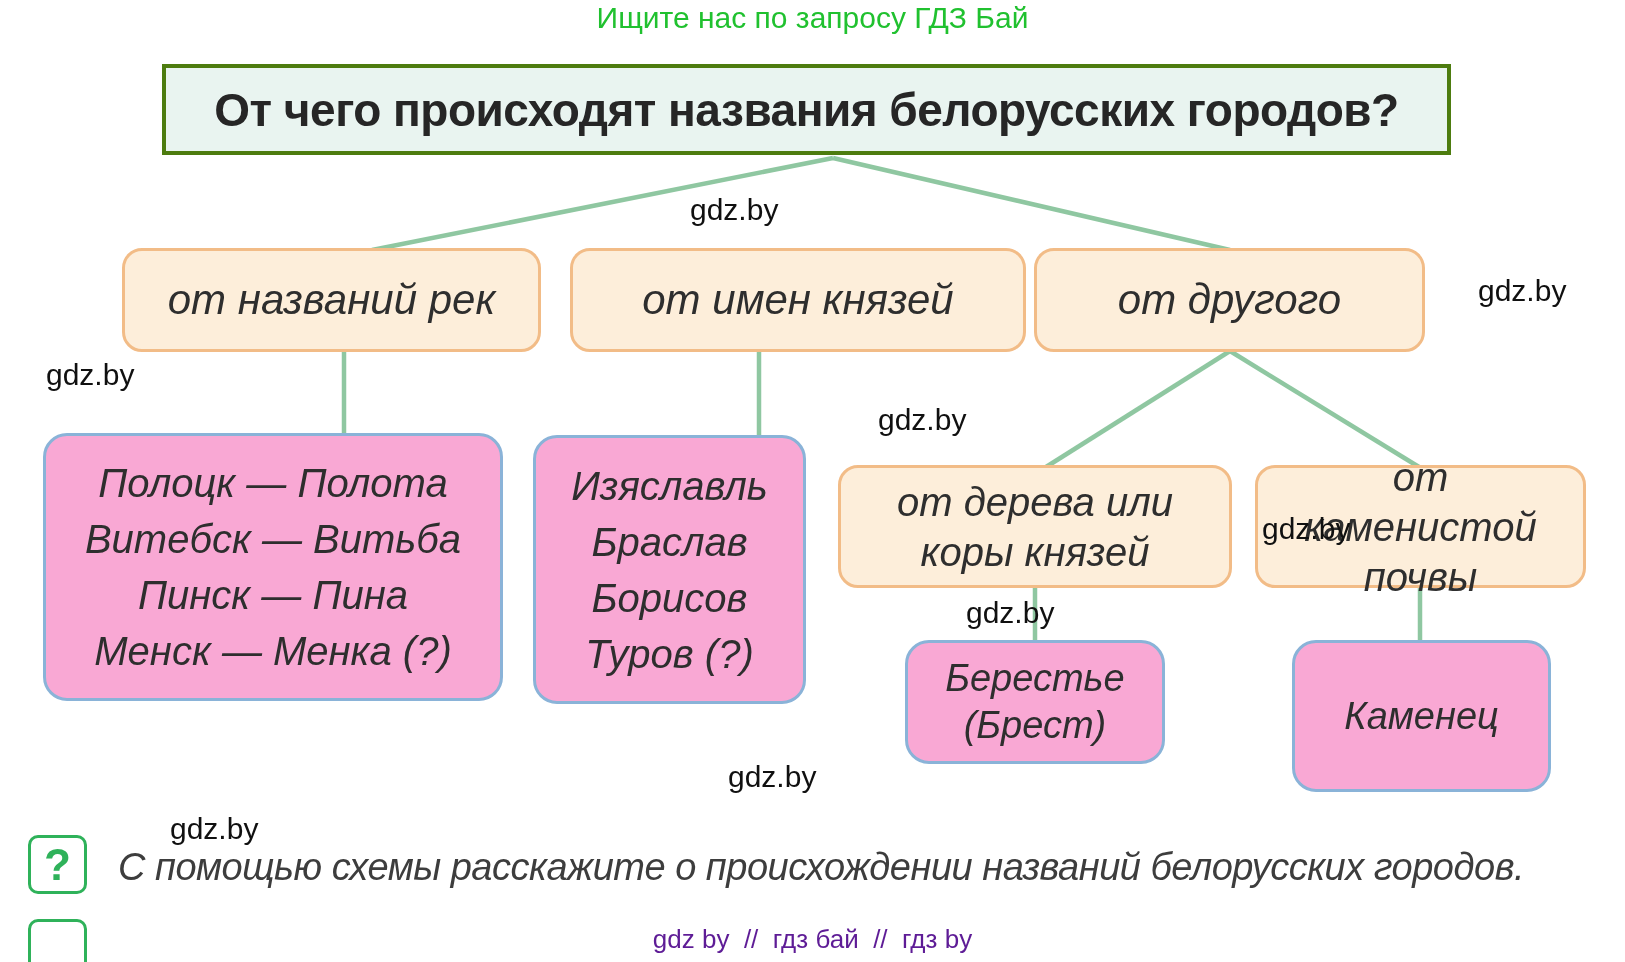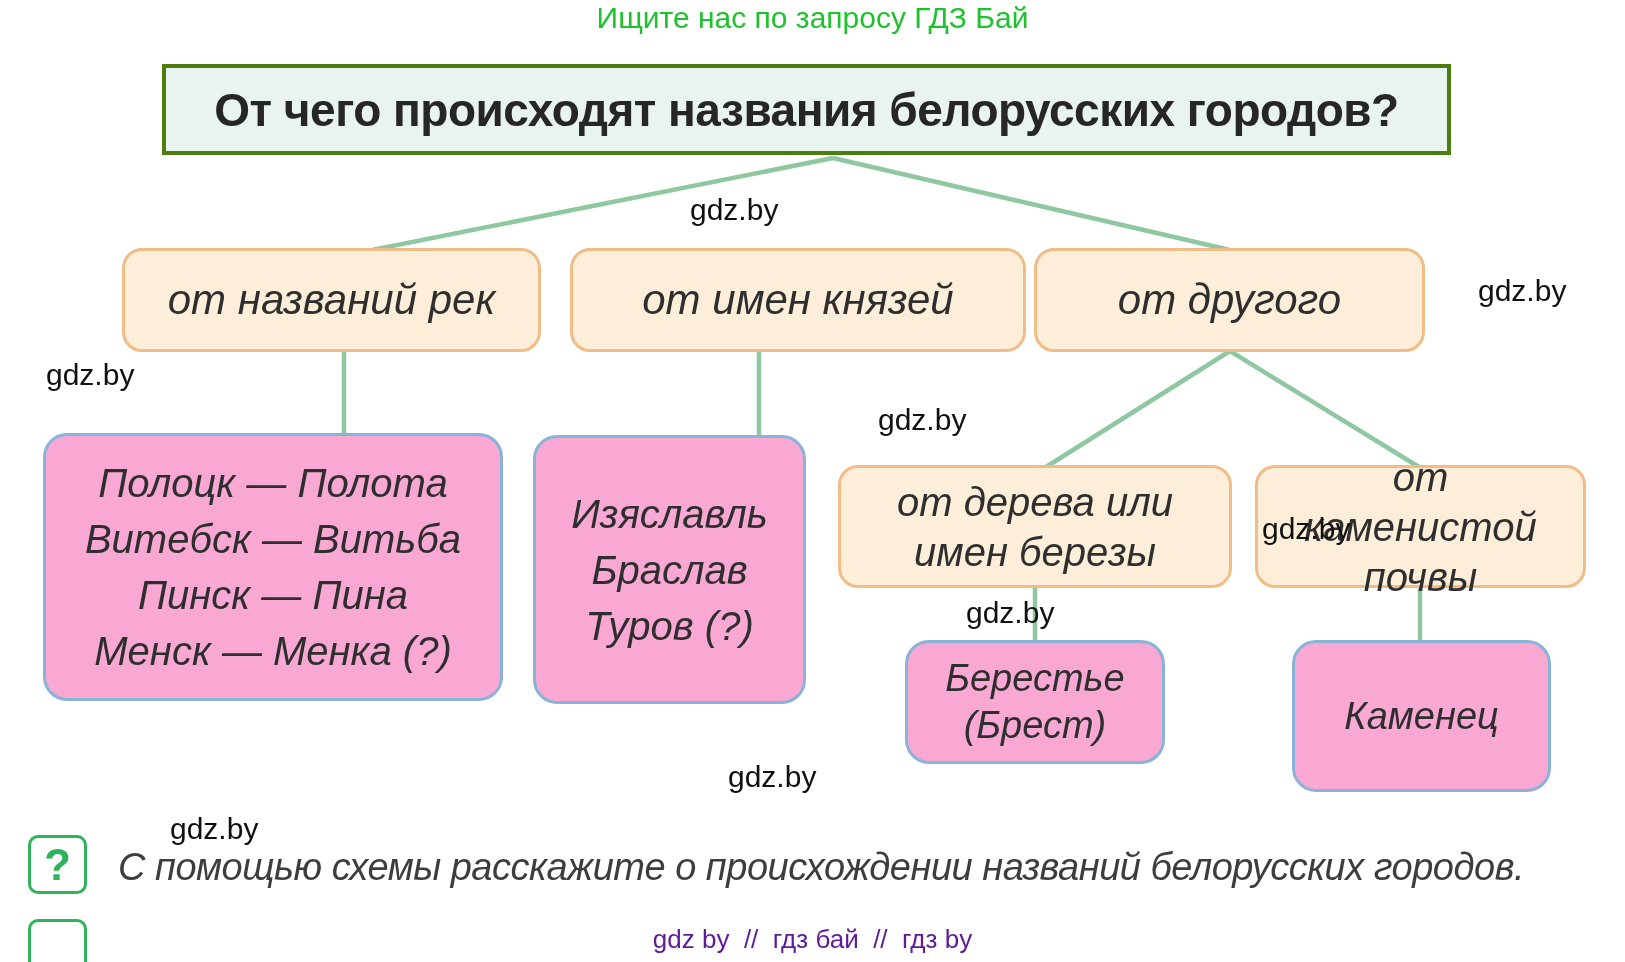--- a/index.html
+++ b/index.html
@@ -94,25 +94,26 @@
   <div id="ex-rivers" class="node node-blue">
     <span class="ex-line">Полоцк — Полота</span>
     <span class="ex-line">Витебск — Витьба</span>
     <span class="ex-line">Пинск — Пина</span>
     <span class="ex-line">Менск — Менка (?)</span>
   </div>
 
   <div id="ex-princes" class="node node-blue">
     <span class="ex-line">Изяславль</span>
     <span class="ex-line">Браслав</span>
+    <span class="ex-line">Борисов</span>
     <span class="ex-line">Туров (?)</span>
   </div>
 
   <div id="sub-tree" class="node node-orange">
-    <span class="wrap">от дерева или имен березы</span>
+    <span class="wrap">от дерева или коры князей</span>
   </div>
   <div id="sub-soil" class="node node-orange">
     <span class="wrap">от каменистой почвы</span>
   </div>
 
   <div id="ex-brest" class="node node-blue">
     <span>Берестье (Брест)</span>
   </div>
   <div id="ex-kamenets" class="node node-blue">
     <span>Каменец</span>

